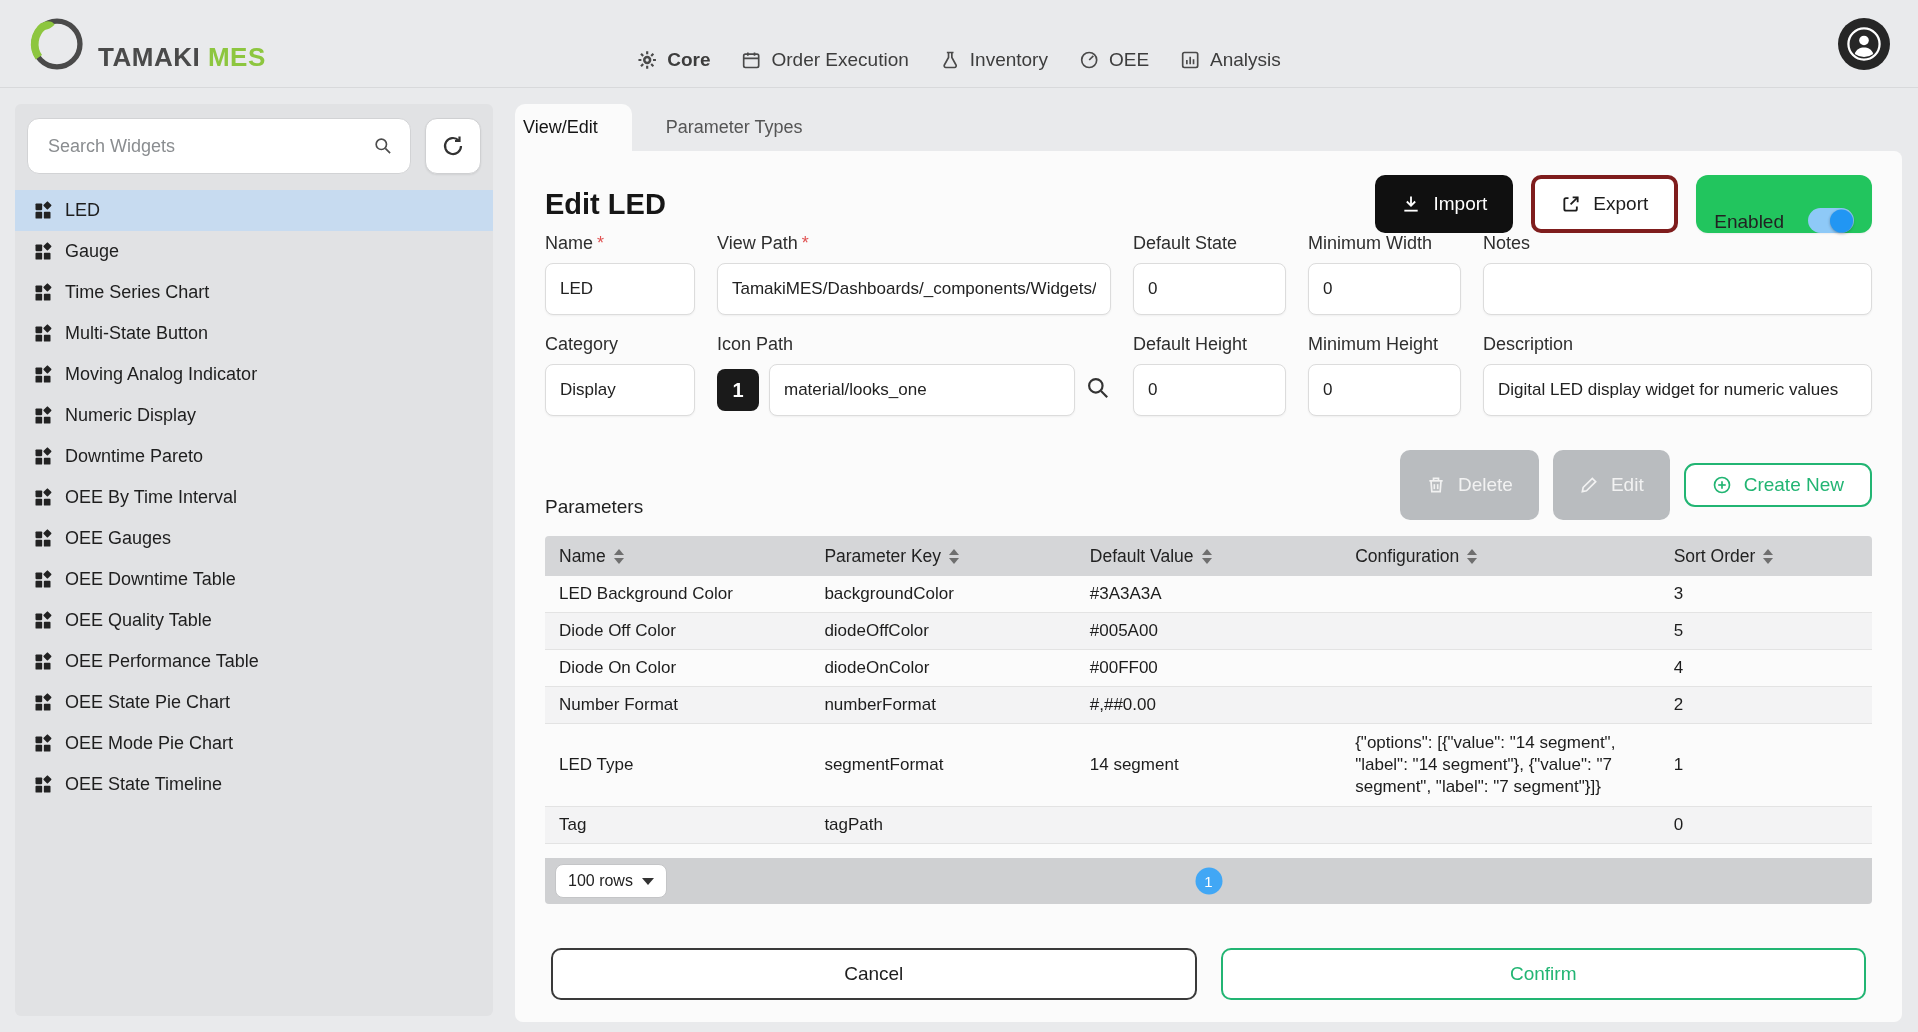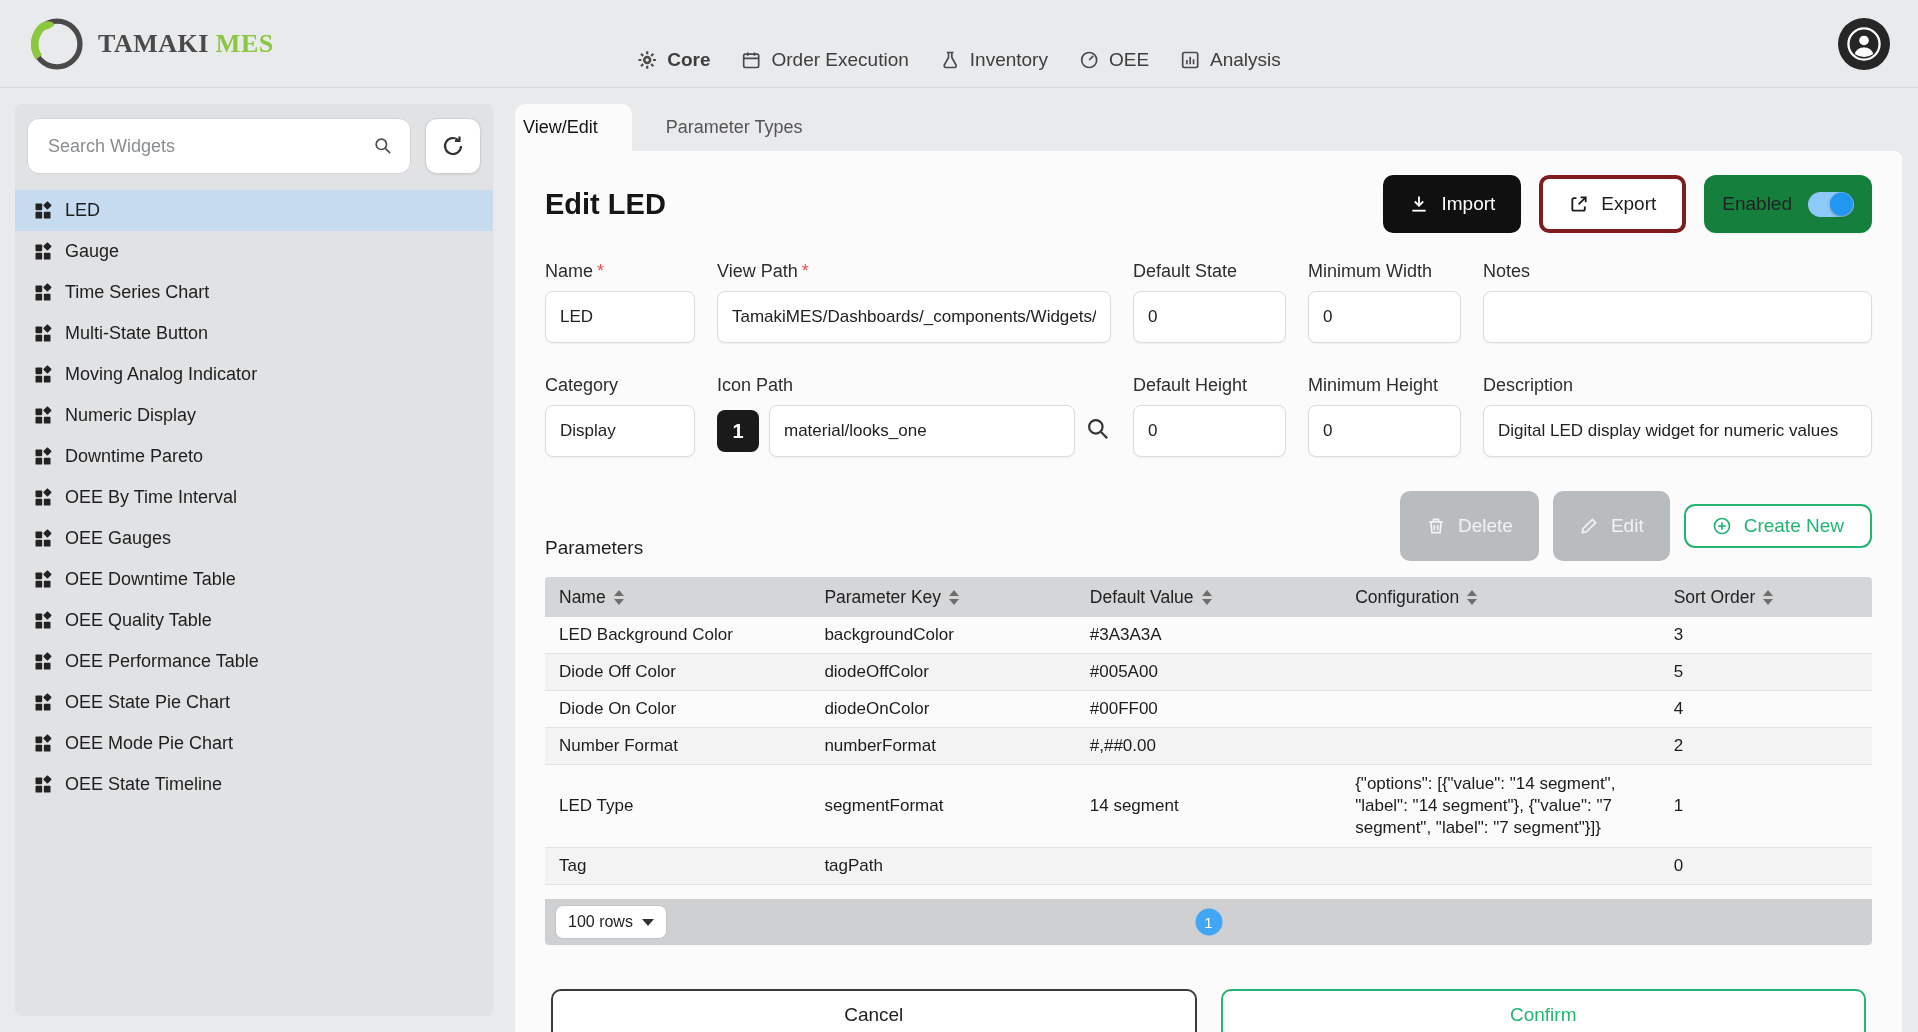--- a/index.html
+++ b/index.html
@@ -5,21 +5,21 @@
   * { margin:0; padding:0; box-sizing:border-box; }
   html,body { width:1918px; height:1032px; overflow:hidden; }
   body { font-family:"Liberation Sans", sans-serif; background:#e9eaec; color:#222; }
 
   
   .i { display:inline-flex; width:20px; height:20px; flex:0 0 auto; }
   .i svg { width:100%; height:100%; }
 
   
   .topbar { height:88px; display:flex; align-items:center; padding:0 28px; background:#e9eaec; border-bottom:1px solid #d8d9db; position:relative; }
-  .logo { display:flex; align-items:center; gap:12px;font-family:Liberation Serif, serif; }
+  .logo { display:flex; align-items:flex-end; gap:12px; }
   .logo-mark { width:58px; height:58px; }
   .logo-text { font-size:26px; font-weight:700; letter-spacing:.5px; color:#4a4a4a; }
   .logo-text .green { color:#8dc63f; }
   .mainnav { position:absolute; left:50%; transform:translateX(-50%); display:flex; gap:31px; align-items:center;margin-top:32px; }
   .nav-item { display:flex; align-items:center; gap:10px; font-size:19px; color:#3d3d3d; cursor:pointer; }
   .nav-item .i { color:#4a4a4a; }
   .nav-item.active { font-weight:700; }
   .avatar { margin-left:auto; width:52px; height:52px; border-radius:50%; background:#262626; display:flex; align-items:center; justify-content:center; cursor:pointer; }
   .avatar .i { width:34px; height:34px; }
 
@@ -46,26 +46,26 @@
   .tab { padding:13px 34px; font-size:18px; color:#555; border-radius:10px 10px 0 0; cursor:pointer; }
   .tab.active { background:#fbfbfb; color:#141414;padding-left:8px; }
   .panel { background:#fbfbfb; flex:1; border-radius:0 8px 8px 8px; padding:24px 30px 22px 30px; display:flex; flex-direction:column; }
 
   .panel-head { display:flex; align-items:center; justify-content:space-between; }
   .page-title { font-size:29px; font-weight:700; color:#161616; }
   .head-actions { display:flex; align-items:center; gap:18px; }
   .btn { display:inline-flex; align-items:center; gap:12px; height:58px; padding:0 26px; border-radius:10px; font-size:19px; cursor:pointer; border:none; font-family:inherit; }
   .btn-import { background:#101010; color:#fff; }
   .btn-export { background:#fff; color:#1d1d1d; border:4px solid #7f1d1d; }
-  .enabled-pill { display:flex; align-items:center; gap:16px; background:#15803d; border-radius:12px; height:58px; padding:0 18px; font-size:19px; color:#222; box-shadow:0 1px 2px rgba(0,0,0,.06); }
+  .enabled-pill { display:flex; align-items:flex-end; gap:24px; background:#22c55e; border-radius:12px; height:58px; padding:0 18px; font-size:19px; color:#222; box-shadow:0 1px 2px rgba(0,0,0,.06); }
   .toggle { width:46px; height:25px; border-radius:13px; background:#8ec9f7; position:relative; cursor:pointer; }
   .toggle .knob { position:absolute; right:1px; top:50%; transform:translateY(-50%); width:23px; height:23px; border-radius:50%; background:#2196f3; box-shadow:0 1px 3px rgba(0,0,0,.3); }
 
   
-  .form-grid { margin-top:28px; display:grid; grid-template-columns:150px 394px 153px 153px 1fr; gap:32px 22px; }
+  .form-grid { display:grid; grid-template-columns:150px 394px 153px 153px 1fr; gap:19px 22px; }
   .field label { display:block; font-size:18px; color:#2e2e2e; margin-bottom:9px; }
   .req { color:#e05252; margin-left:4px; }
   .tinput { width:100%; height:52px; border:1px solid #dcdcdc; border-radius:8px; background:#fff; padding:0 14px; font-size:17px; color:#222; outline:none; box-shadow:0 1px 2px rgba(0,0,0,.05); font-family:inherit; }
   .iconpath-row { display:flex; align-items:center; gap:10px; }
   .icon-box { width:42px; height:42px; background:#1a1a1a; color:#fff; border-radius:8px; display:flex; align-items:center; justify-content:center; font-size:20px; font-weight:700; }
   .iconpath-row .tinput { flex:1; }
   .browse-glyph { color:#333; cursor:pointer; }
   .browse-glyph .i { width:26px; height:26px; }
 
   

